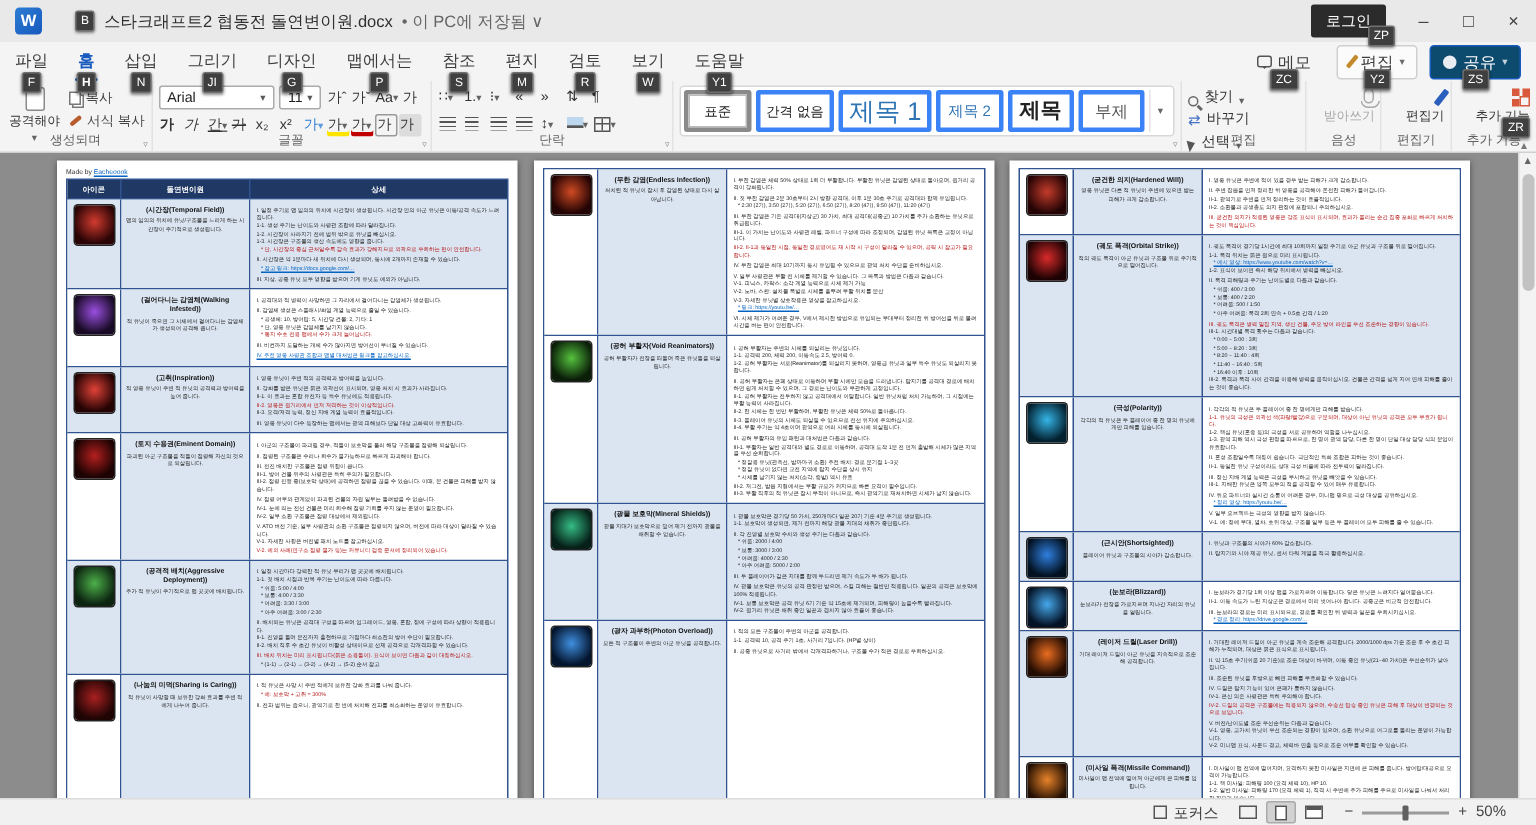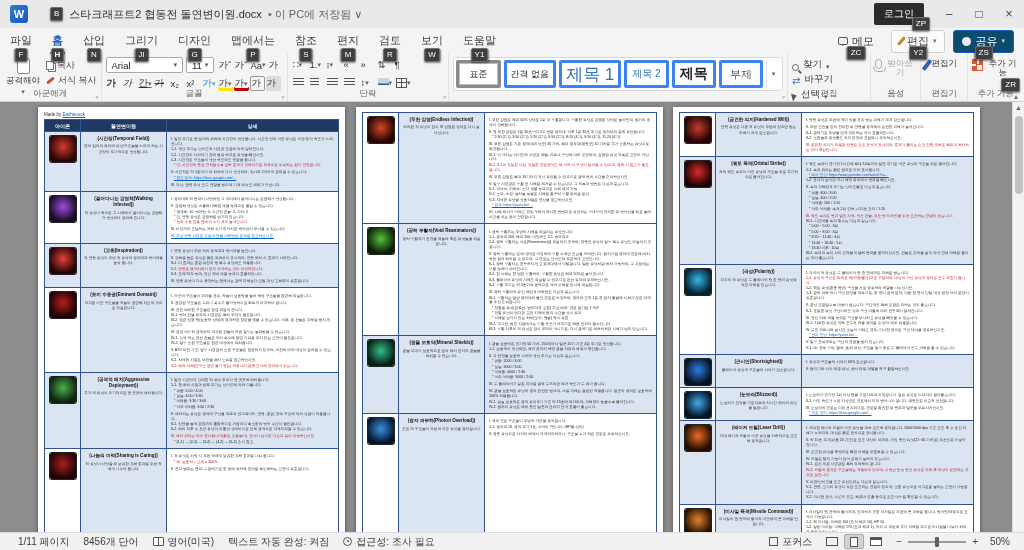--- a/index.html
+++ b/index.html
@@ -81,21 +81,21 @@
 .sty{flex:1;display:flex;align-items:center;justify-content:center;border:3px solid #3b82f6;border-radius:2px;color:#222;white-space:nowrap;padding:0 4px}
 .sty.sel{border-color:#8a8a8a;box-shadow:inset 0 0 0 1px #bbb}
 .sty.s0{font-size:9px}.sty.s1{font-size:9px}.sty.s2{font-size:17px;color:#2e74b5}.sty.s3{font-size:10px;color:#2e74b5}.sty.s4{font-size:14px;font-weight:bold}.sty.s5{font-size:11px;color:#595959}
 .sty-more{width:14px;display:flex;align-items:center;justify-content:center;border-left:1px solid #e4e4e4;color:#666;font-size:7px}
 .g-edit{width:86px}
 .edit-col{display:flex;flex-direction:column;gap:2px;font-size:9.5px;color:#333;padding-top:1px}
 .edit-col .mini{display:flex;align-items:flex-end;gap:4px;white-space:nowrap}
 .ic-sel{width:0;height:0;border-left:5px solid #555;border-top:3px solid transparent;border-bottom:5px solid transparent;transform:rotate(-15deg)}
 .gly{font-size:10px;color:#4472c4;line-height:1}
 .g-voice{width:52px}.g-editor{width:48px}.g-addin{width:58px}
-.bigbtn{display:flex;flex-direction:row;align-items:flex-start;gap:2px;font-size:8.5px;color:#333;padding-top:2px;text-align:center;line-height:1.1}
+.bigbtn{display:flex;flex-direction:column;align-items:flex-end;gap:2px;font-size:8.5px;color:#333;padding-top:2px;text-align:center;line-height:1.1}
 .bigbtn.dis{color:#a8a8a8}
 .ic-mic{width:7px;height:10px;border:1.5px solid #a8a8a8;border-radius:4px;position:relative;margin-bottom:2px}
 .ic-mic::after{content:"";position:absolute;left:-3px;bottom:-4px;width:11px;height:4px;border:1.5px solid #a8a8a8;border-top:none;border-radius:0 0 6px 6px}
 .ic-editor{width:4px;height:12px;background:#2b5fbd;border-radius:1px;transform:rotate(38deg)}
 .ic-addins{width:12px;height:12px;position:relative;background:linear-gradient(#d8593b,#d8593b) 0 0/5px 5px no-repeat,linear-gradient(#d8593b,#d8593b) 7px 0/5px 5px no-repeat,linear-gradient(#d8593b,#d8593b) 0 7px/5px 5px no-repeat}
 .ic-addins::after{content:"";position:absolute;right:0;bottom:0;width:5px;height:5px;border:1px solid #d8593b}
 .ribbon-collapse{position:absolute;right:6px;bottom:0;font-size:8px;color:#777}
 .ribbon-collapse .kt{right:-2px;bottom:9px}
 
 .canvas{position:absolute;left:0;top:102px;width:1024px;height:430px;background:#8c8c8c;overflow:hidden}
@@ -141,21 +141,21 @@
 .views{display:flex;align-items:center;gap:2px}
 .vbtn{width:20px;height:15px;display:flex;align-items:center;justify-content:center;border-radius:2px}
 .vbtn.sel{background:#d2d2d2;border:1px solid #aaa}
 .iv-read{width:12px;height:9px;border:1px solid #555;background:linear-gradient(to right,transparent 48%,#555 48%,#555 52%,transparent 52%)}
 .iv-print{width:8px;height:10px;border:1px solid #555;background:#fff}
 .iv-web{width:12px;height:9px;border:1px solid #555;background:linear-gradient(#555 0 2px,#fff 2px)}
 .zoomer{display:flex;align-items:center;gap:6px;color:#444}
 .ztrack{width:58px;height:2px;background:#9a9a9a;position:relative}
 .ztick{position:absolute;left:50%;top:-2px;width:1px;height:6px;background:#9a9a9a}
 .zthumb{position:absolute;left:46%;top:-4px;width:4px;height:10px;background:#5f5f5f;border-radius:1px}
-.zpct{min-width:26px;text-align:right}
+.zpct{min-width:26px;}
 </style>
 </head>
 <body>
 
 <div class="titlebar" data-name="title-bar">
   <div class="word-logo" data-name="word-logo-icon">W</div>
   <div class="doc-title" data-name="document-title">
     <span class="kt doc-kt" data-name="keytip-doc">B</span>
     <span data-name="document-title-text">스타크래프트2 협동전 돌연변이원.docx</span>
     <span style="color:#666" data-name="document-save-status">• 이 PC에 저장됨 ∨</span>
@@ -218,21 +218,21 @@
         <span class="mini" data-name="copy-button">
             <span class="ic-copy" data-name="copy-icon"></span>
             <span>복사</span>
           </span>
         <span class="mini" data-name="format-painter-button">
             <span class="ic-brush" data-name="format-painter-icon"></span>
             <span>서식 복사</span>
           </span>
       </div>
     </div>
-    <span class="glabel" data-name="clipboard-group-label">아군에게</span>
+    <span class="glabel" data-name="clipboard-group-label">생성되며</span>
     <span class="dlg" data-name="dialog-launcher-icon">▿</span>
   </div>
 
   <div class="rgroup g-font" data-name="font-group">
     <div class="font-row1">
       <span class="selbox f-name" data-name="font-family-select">
           <span>Arial</span>
           <span class="caret" data-name="chevron-down-icon">▾</span>
         </span>
       <span class="selbox f-size" data-name="font-size-select">
@@ -763,33 +763,20 @@
         </div>
       </div>
     </div>
   </div>
 <div class="vscroll" data-name="vertical-scrollbar">
   <span class="up" data-name="scroll-up-icon">▲</span>
   <span class="vthumb" data-name="scrollbar-thumb"></span>
 </div>
 
 <div class="statusbar" data-name="status-bar">
-  <div class="sb-left">
-    <span class="item" data-name="page-indicator">1/11 페이지</span>
-    <span class="item" data-name="word-count">8456개 단어</span>
-    <span class="item" data-name="proofing-status">
-        <span class="ic-book" data-name="proofing-icon"></span>
-        <span>영어(미국)</span>
-      </span>
-    <span class="item" data-name="text-autocomplete-status">텍스트 자동 완성: 켜짐</span>
-    <span class="item" data-name="accessibility-status">
-        <span class="ic-acc" data-name="accessibility-icon"></span>
-        <span>접근성: 조사 필요</span>
-      </span>
-  </div>
   <div class="sb-right">
     <span class="focus" data-name="focus-button">
         <span class="ic-focus" data-name="focus-icon"></span>
         <span>포커스</span>
       </span>
     <span class="views" data-name="view-switcher">
       <span class="vbtn" data-name="read-mode-button">
           <span class="iv-read" data-name="read-mode-icon"></span>
         </span>
       <span class="vbtn sel" data-name="print-layout-button">

